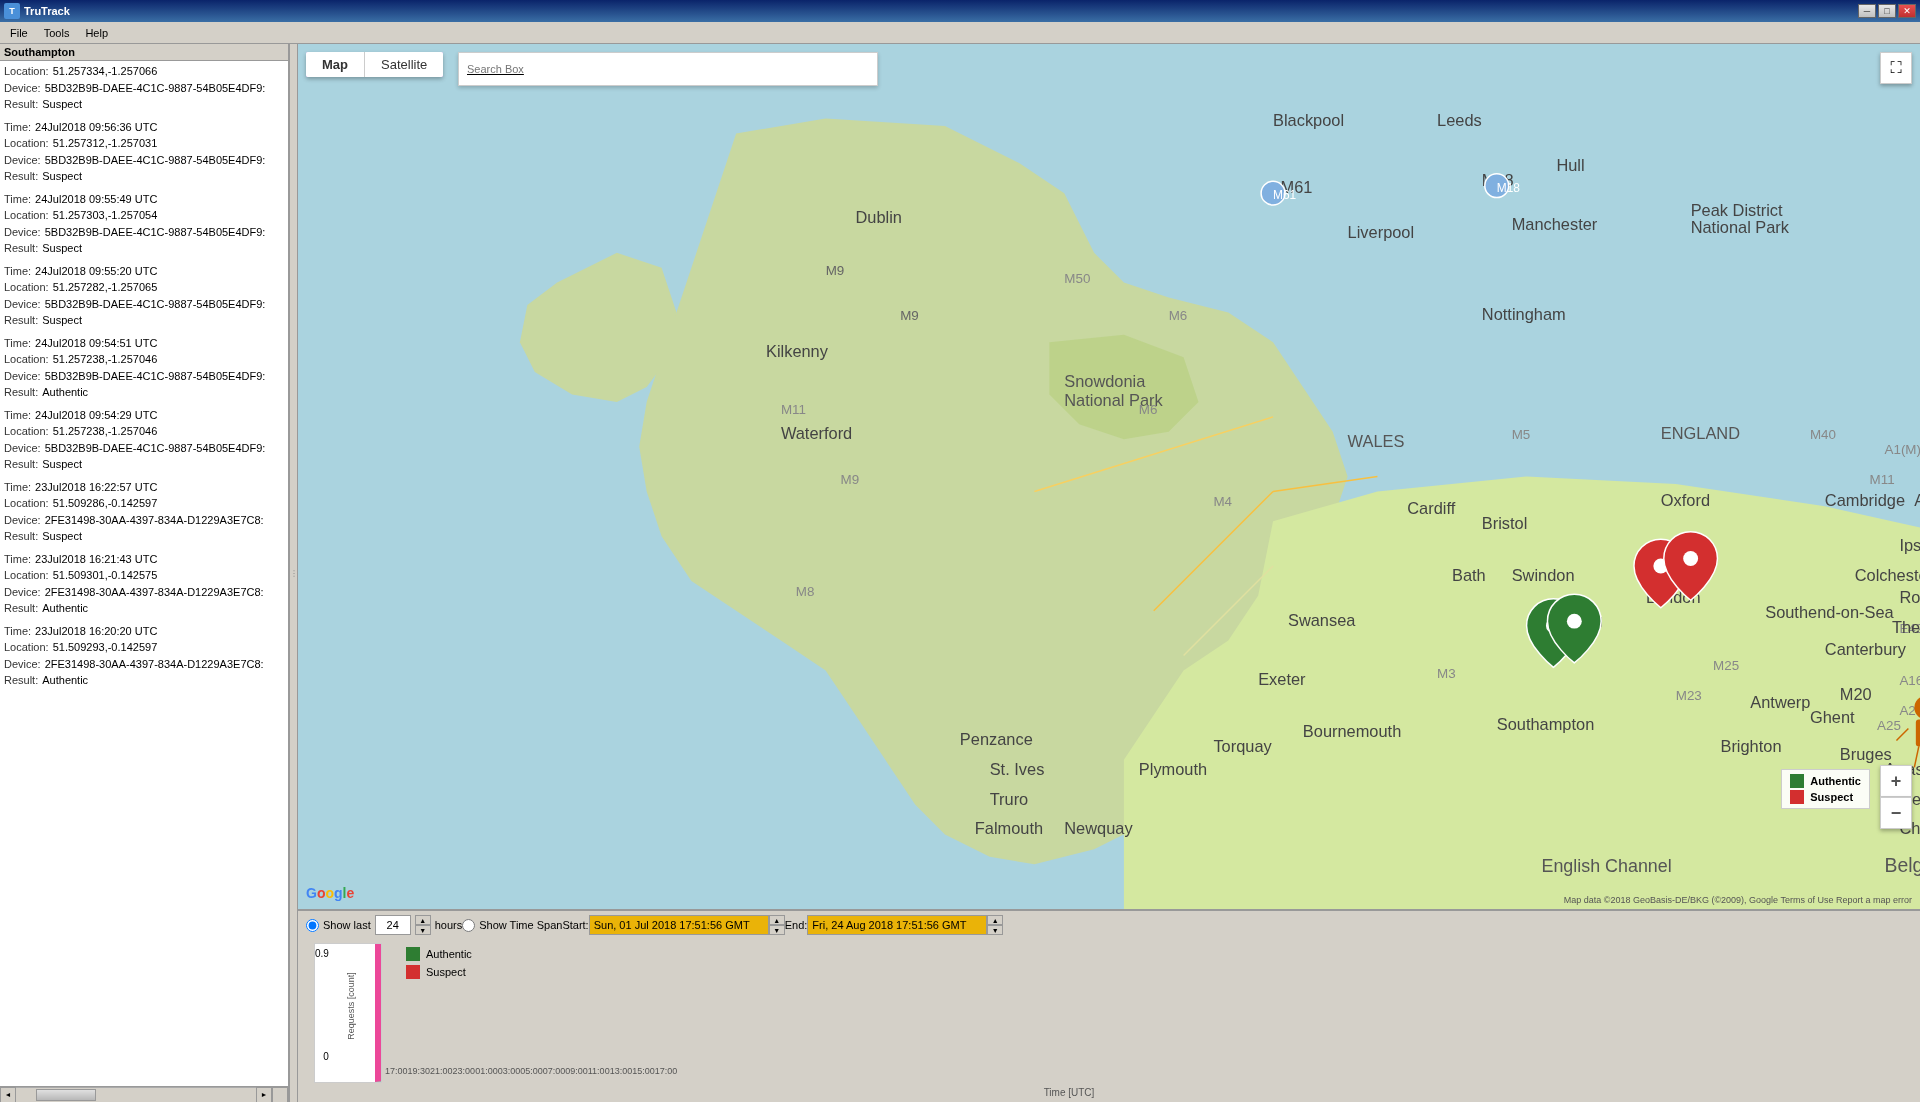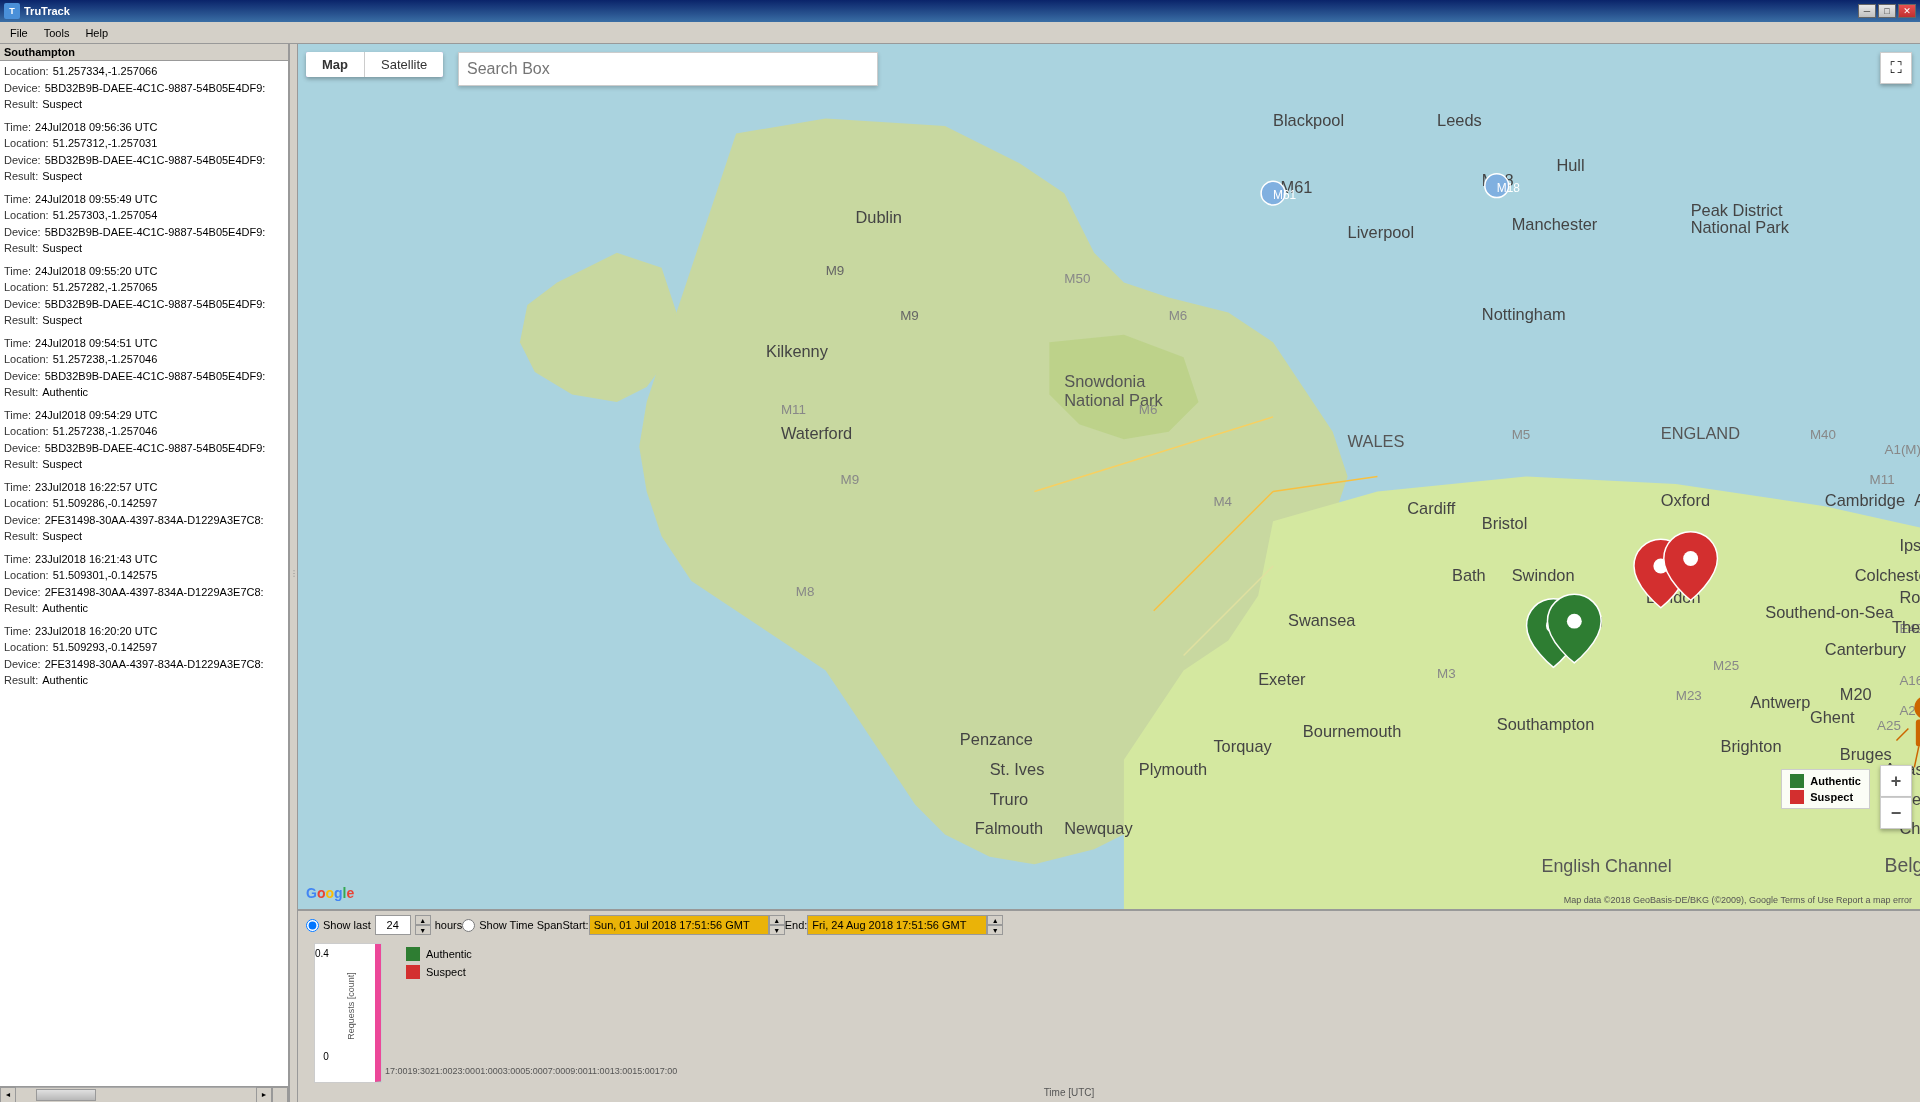--- a/index.html
+++ b/index.html
@@ -131,22 +131,23 @@
       top: 8px;
       left: 160px;
       z-index: 10;
       width: 420px;
     }
     .map-search input {
       width: 100%;
       height: 30px;
       border: 1px solid #ccc;
       padding: 16px 8px;
-      font-size: 16px;
+      font-size: 11px;
       box-shadow: 0 2px 4px rgba(0,0,0,0.2);
+      text-decoration: underline;
     }
     
     
     .map-fullscreen {
       position: absolute;
       top: 8px;
       right: 8px;
       z-index: 10;
       width: 32px;
       height: 32px;
@@ -674,21 +675,21 @@
           <button class="spinner-btn">▲</button>
           <button class="spinner-btn">▼</button>
         </div>
       </div>
 
       <div style="display:flex;align-items:flex-start;">
         <div class="chart-container">
 
           <div style="position:relative;width:60px;">
             <div style="position:absolute;left:0;top:0;bottom:20px;display:flex;flex-direction:column;justify-content:space-between;align-items:flex-end;padding:4px 2px 0 0;font-size:10px;">
-              <span>0.4</span>
+              <span>0.9</span>
               <span>0</span>
             </div>
             <div style="position:absolute;left:2px;top:45%;transform:translateY(-50%) rotate(-90deg);font-size:9px;color:#555;white-space:nowrap;">Requests [count]</div>
           </div>
 
           <div style="flex:1;position:relative;border-left:6px solid #ec4899;border-bottom:1px solid #aaa;min-height:120px;">
 
             <div style="position:absolute;top:0;left:0;right:0;bottom:20px;">
               <div style="border-top:1px solid #ddd;height:50%;"></div>
               <div style="border-top:1px solid #ddd;height:50%;"></div>

